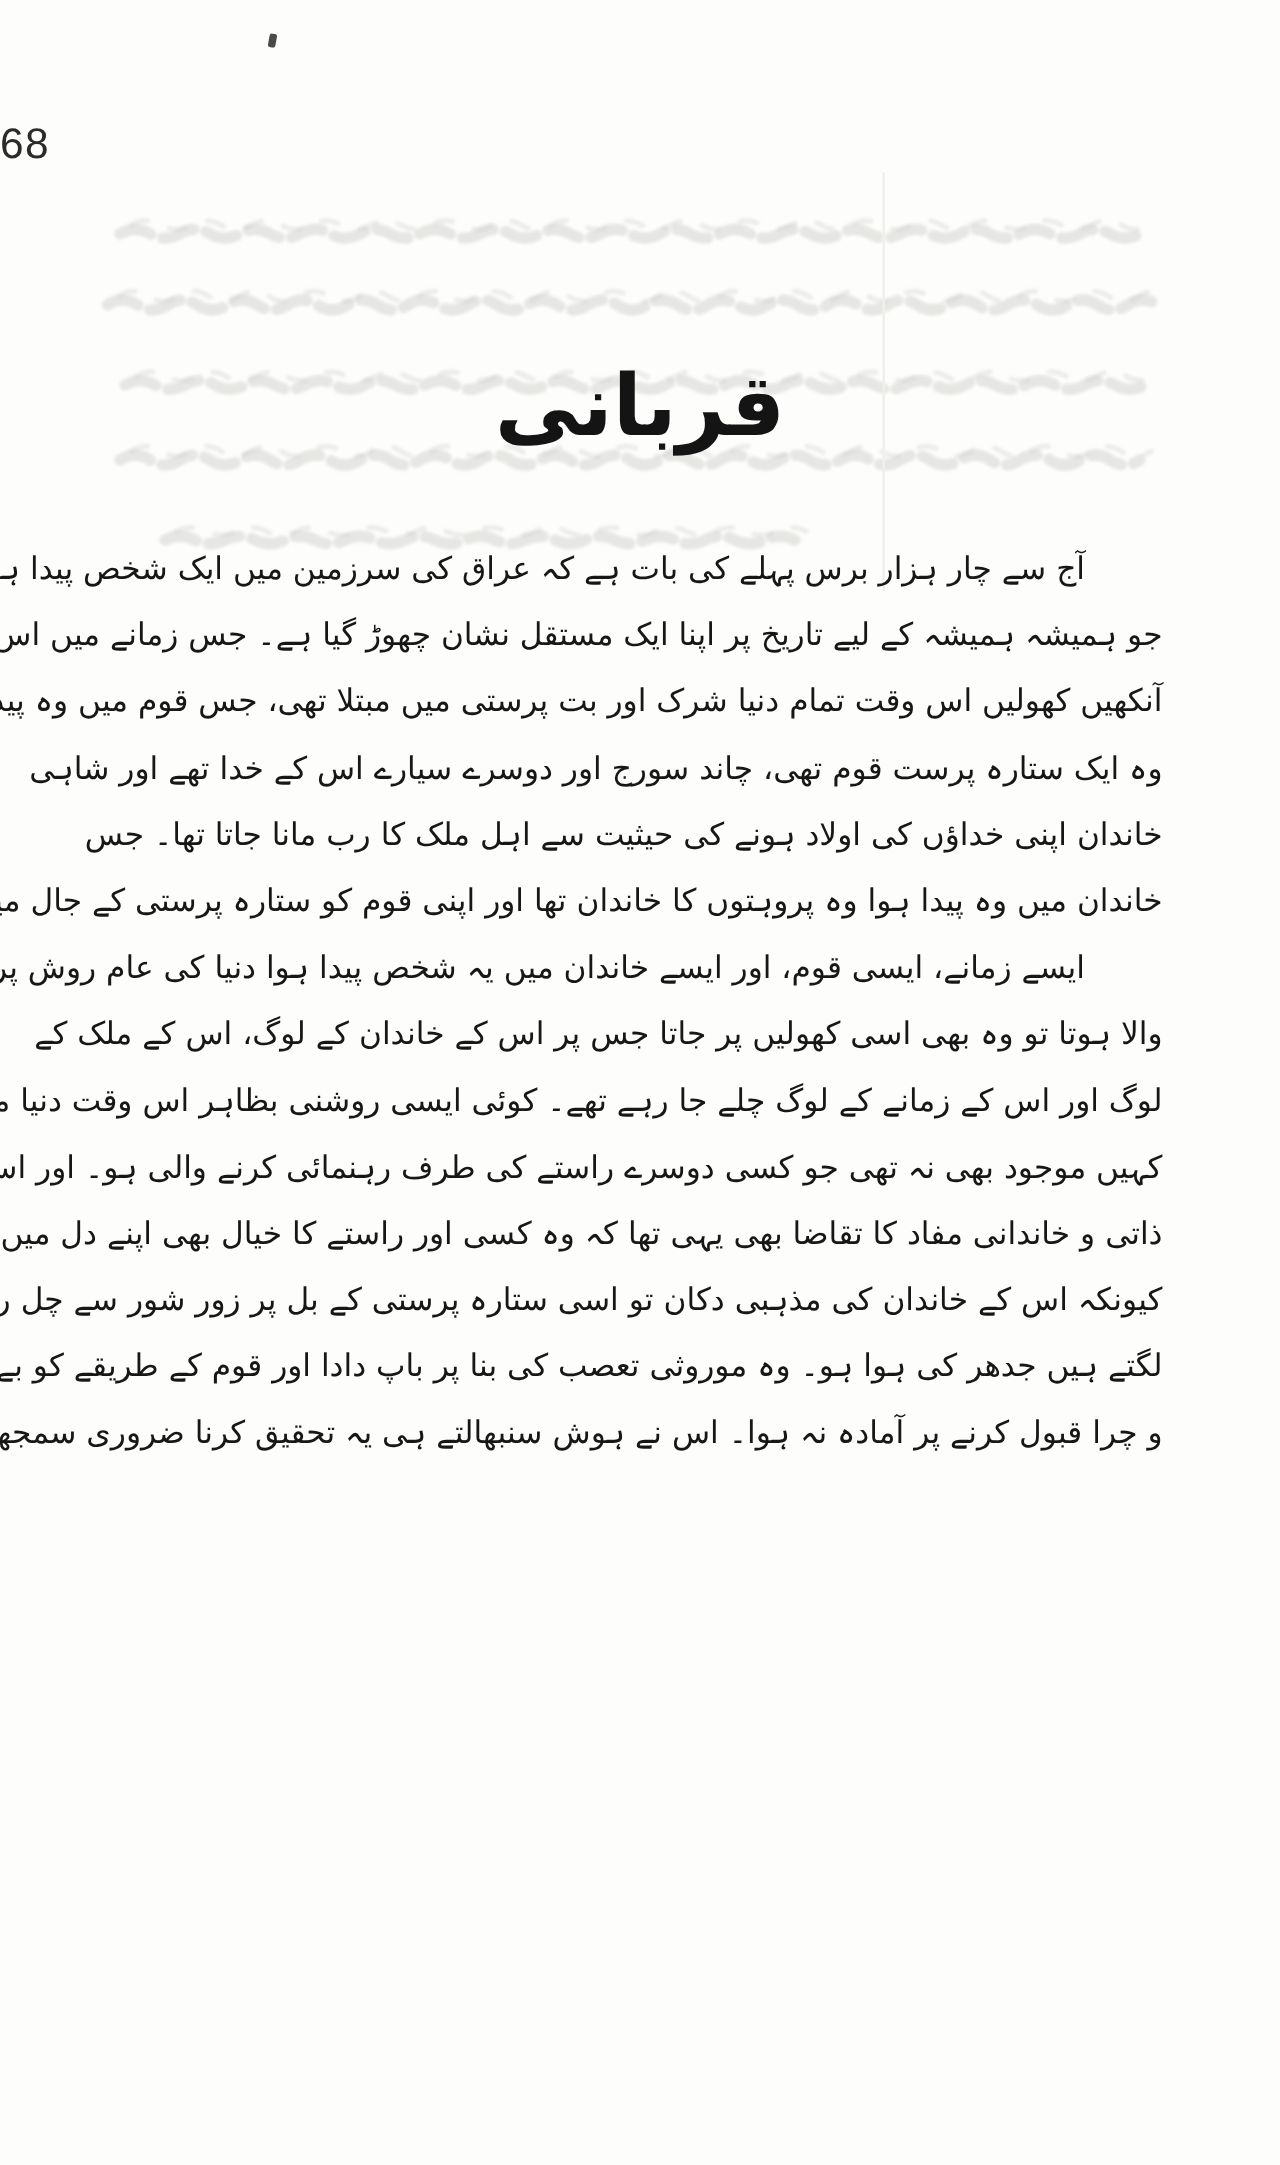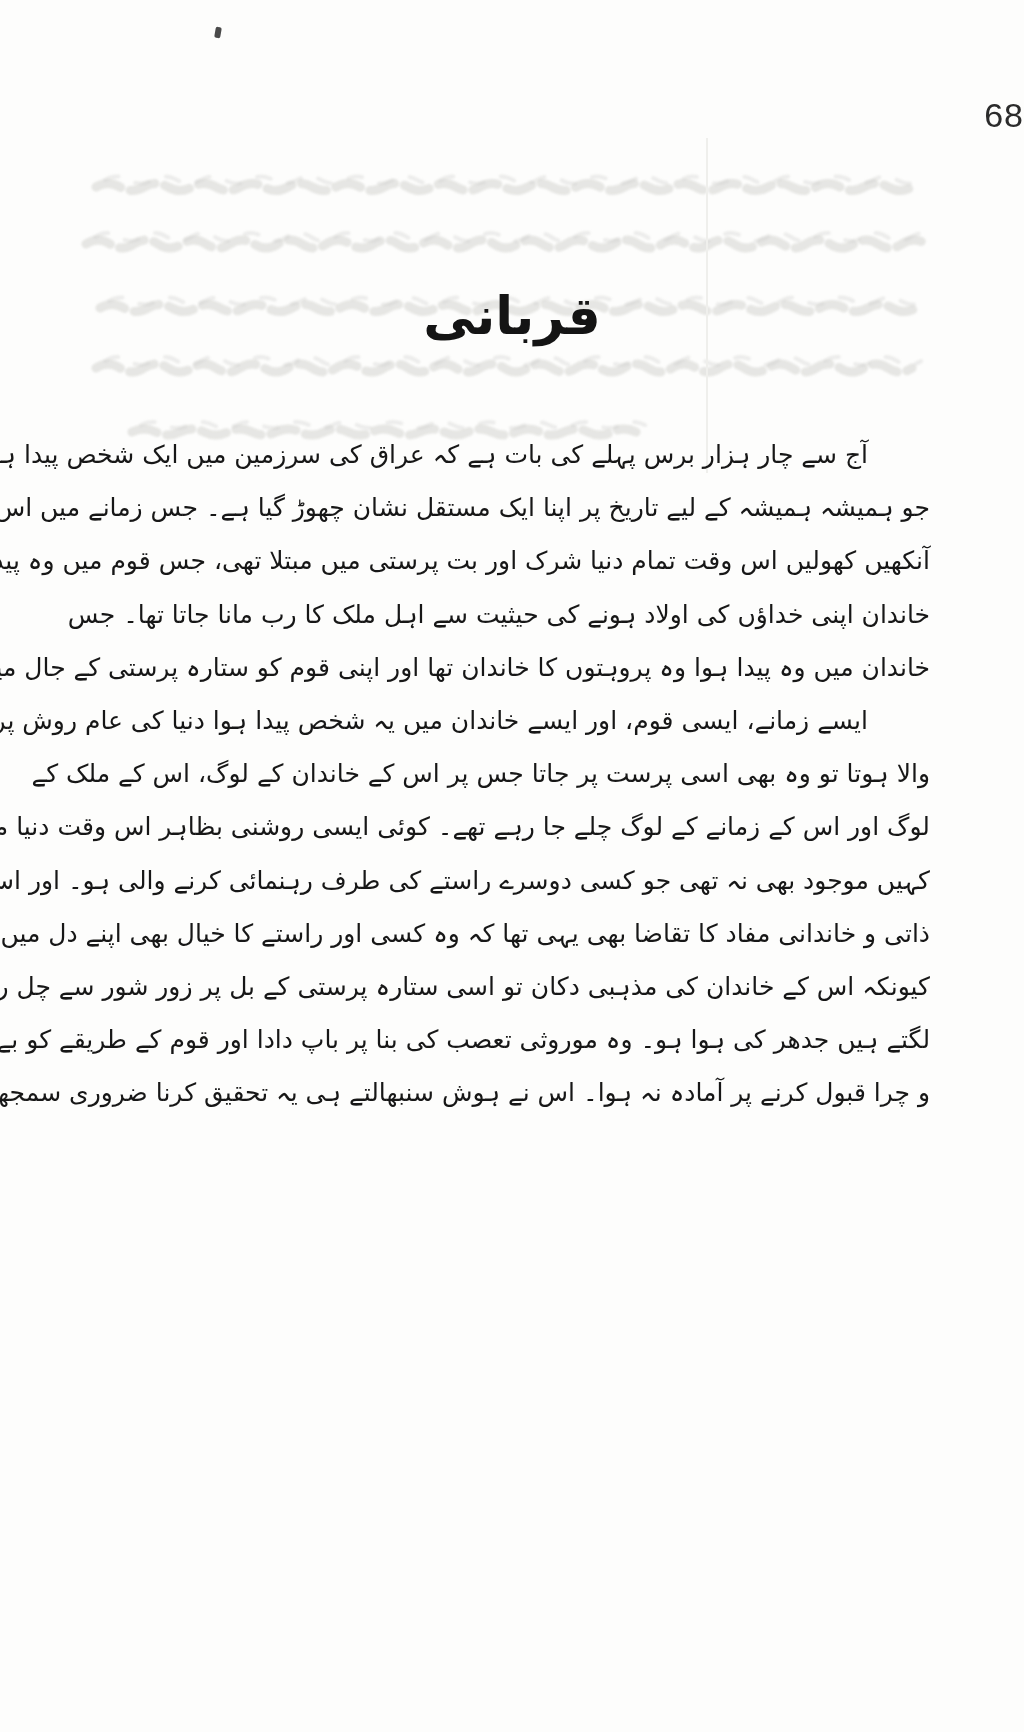--- a/index.html
+++ b/index.html
@@ -23,21 +23,21 @@
     height: 11px;
     background: #4a4a4a;
     border-radius: 2px;
     transform: rotate(10deg);
   }
   .page-number {
     position: absolute;
     top: 96px;
     left: 0;
     width: 100%;
-    text-align: right;
+    text-align: left;
     font-family: "Liberation Sans", sans-serif;
     font-size: 34px;
     letter-spacing: 1px;
     color: #2b2b2b;
   }
   .bleed-svg {
     position: absolute;
     left: 0;
     top: 0;
     filter: blur(1.3px);
@@ -54,21 +54,21 @@
   .chapter-title {
     position: absolute;
     top: 286px;
     left: 0;
     width: 100%;
     margin: 0;
     text-align: center;
     direction: rtl;
     font-family: "DejaVu Sans", sans-serif;
     font-weight: 700;
-    font-size: 52px;
+    font-size: 68px;
     color: #141414;
   }
   .body-text {
     position: absolute;
     top: 428px;
     right: 94px;
     width: 836px;
     direction: rtl;
     unicode-bidi: embed;
     font-size: 25px;
@@ -112,24 +112,25 @@
     </svg>
 
   <div class="fold-line"></div>
 
   <h1 class="chapter-title">قربانی</h1>
 
   <div class="body-text">
     <div class="text-line indent">آج سے چار ہزار برس پہلے کی بات ہے کہ عراق کی سرزمین میں ایک شخص پیدا ہوا تھا</div>
     <div class="text-line">جو ہمیشہ ہمیشہ کے لیے تاریخ پر اپنا ایک مستقل نشان چھوڑ گیا ہے۔ جس زمانے میں اس نے</div>
     <div class="text-line">آنکھیں کھولیں اس وقت تمام دنیا شرک اور بت پرستی میں مبتلا تھی، جس قوم میں وہ پیدا ہوا</div>
+    <div class="text-line">وہ ایک ستارہ پرست قوم تھی، چاند سورج اور دوسرے سیارے اس کے خدا تھے اور شاہی</div>
     <div class="text-line">خاندان اپنی خداؤں کی اولاد ہونے کی حیثیت سے اہل ملک کا رب مانا جاتا تھا۔ جس</div>
     <div class="text-line">خاندان میں وہ پیدا ہوا وہ پروہتوں کا خاندان تھا اور اپنی قوم کو ستارہ پرستی کے جال میں</div>
     <div class="text-line indent">ایسے زمانے، ایسی قوم، اور ایسے خاندان میں یہ شخص پیدا ہوا دنیا کی عام روش پر چلنے</div>
-    <div class="text-line">والا ہوتا تو وہ بھی اسی پرست پر جاتا جس پر اس کے خاندان کے لوگ، اس کے ملک کے</div>
+    <div class="text-line">والا ہوتا تو وہ بھی اسی کھولیں پر جاتا جس پر اس کے خاندان کے لوگ، اس کے ملک کے</div>
     <div class="text-line">لوگ اور اس کے زمانے کے لوگ چلے جا رہے تھے۔ کوئی ایسی روشنی بظاہر اس وقت دنیا میں</div>
     <div class="text-line">کہیں موجود بھی نہ تھی جو کسی دوسرے راستے کی طرف رہنمائی کرنے والی ہو۔ اور اس کے</div>
     <div class="text-line">ذاتی و خاندانی مفاد کا تقاضا بھی یہی تھا کہ وہ کسی اور راستے کا خیال بھی اپنے دل میں نہ لاتا،</div>
     <div class="text-line">کیونکہ اس کے خاندان کی مذہبی دکان تو اسی ستارہ پرستی کے بل پر زور شور سے چل رہی تھی۔</div>
     <div class="text-line">لگتے ہیں جدھر کی ہوا ہو۔ وہ موروثی تعصب کی بنا پر باپ دادا اور قوم کے طریقے کو بے چون</div>
     <div class="text-line">و چرا قبول کرنے پر آمادہ نہ ہوا۔ اس نے ہوش سنبھالتے ہی یہ تحقیق کرنا ضروری سمجھا کہ جن</div>
   </div>
 
 </div>
 

